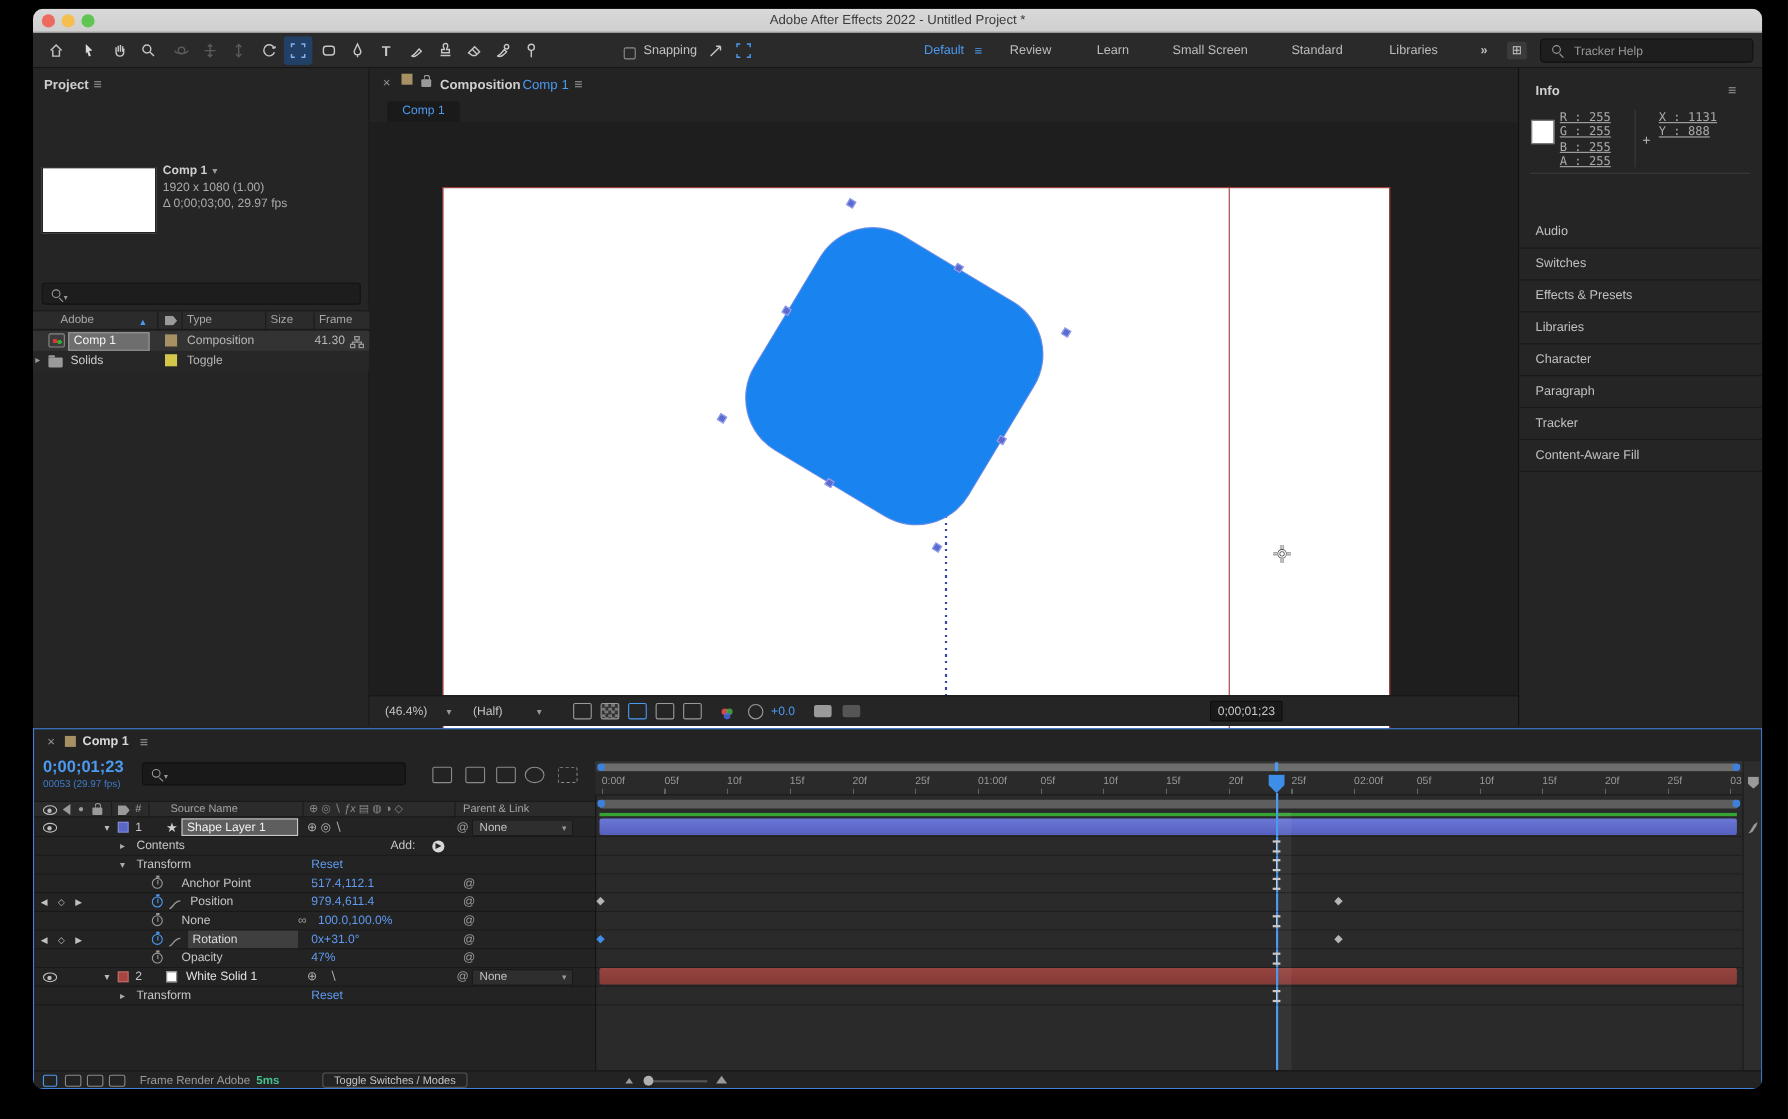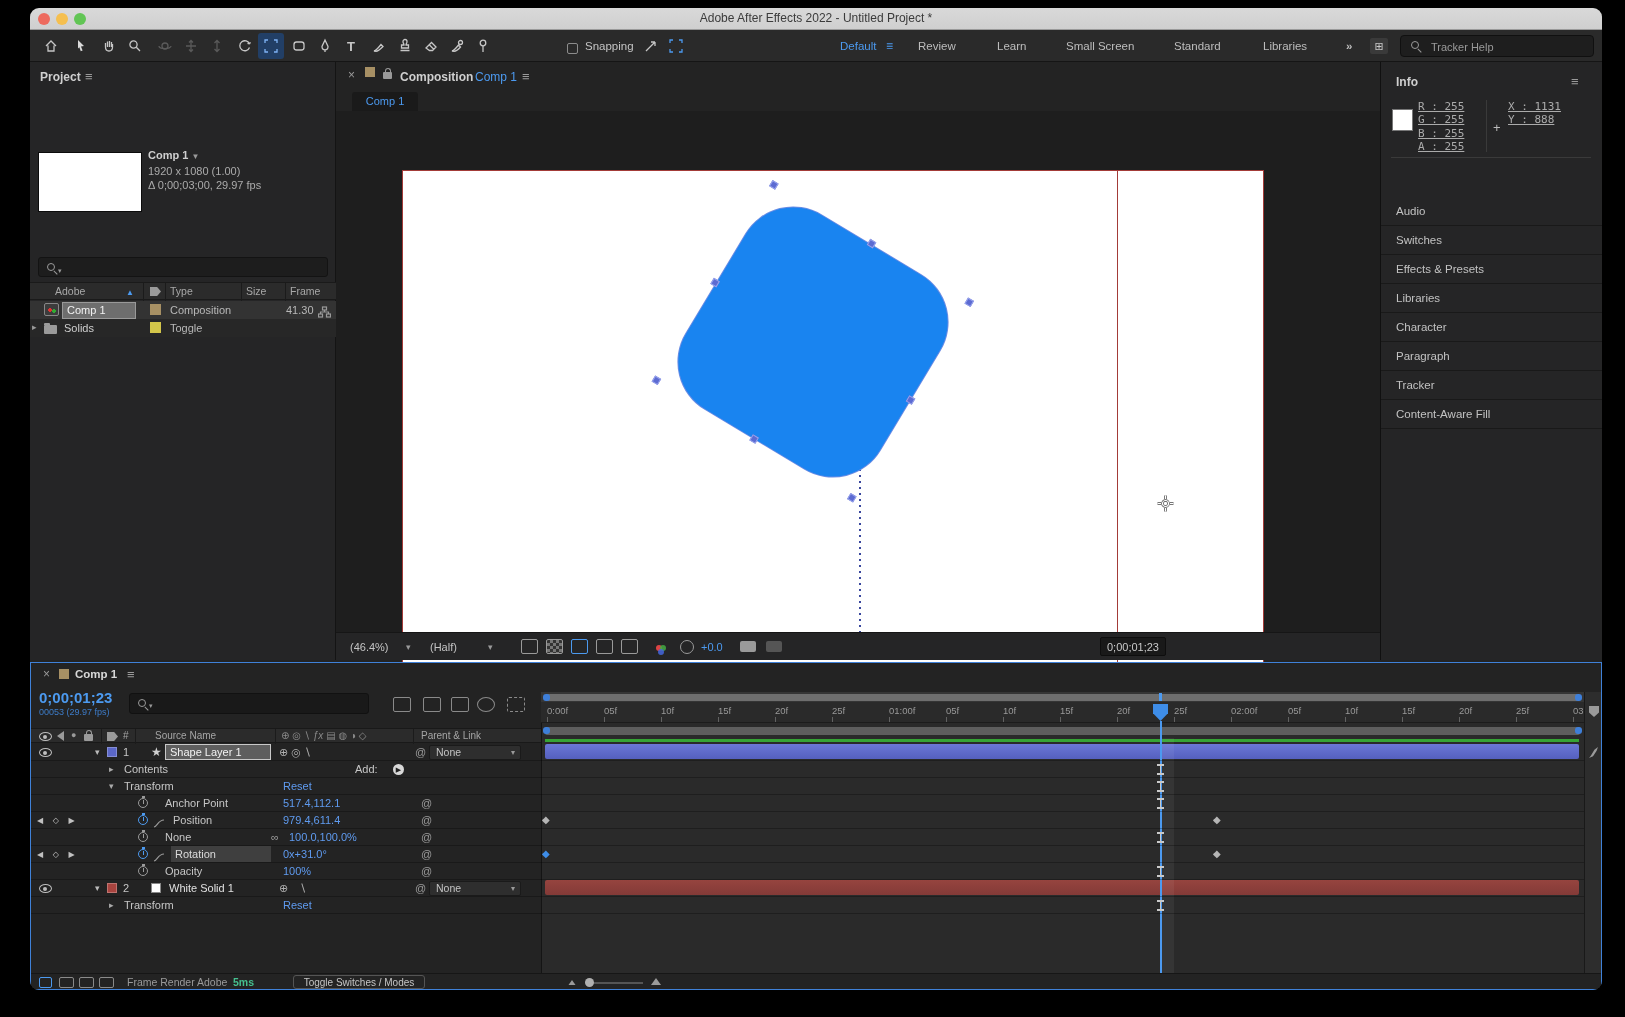--- a/index.html
+++ b/index.html
@@ -571,21 +571,21 @@
             <path d="M1 9 C4 9 5 2 11 2" stroke="#9a9a9a" fill="none" stroke-width="1.2"></path>
           </svg></div>
       <div class="ab" style="left:140px;top:0;width:100px;height:16px;background:#3F3F3F;color:#DADADA;font-size:11px;line-height:16px;padding-left:4px;">Rotation</div>
       <div class="ab pval" style="left:252px">0x+31.0°</div>
       <div class="ab pick" style="left:390px">@</div>
     </div>
 
     <div class="ab trow" style="top:200px;">
       <div class="ab stopw" style="left:107px"></div>
       <div class="ab pname" style="left:134px">Opacity</div>
-      <div class="ab pval" style="left:252px">100%</div>
+      <div class="ab pval" style="left:252px">47%</div>
       <div class="ab pick" style="left:390px">@</div>
     </div>
 
     <div class="ab trow" style="top:217px;">
       <div class="ab eye" style="left:8px"></div>
       <div class="ab" style="left:64px;top:3px;color:#bbb;font-size:9px;">▾</div>
       <div class="ab swatch10" style="left:76px;background:#A9443F;"></div>
       <div class="ab pname" style="left:92px">2</div>
       <div class="ab" style="left:120px;top:3px;width:10px;height:10px;background:#fff;border:1px solid #888;"></div>
       <div class="ab pname" style="left:138px;color:#E0E0E0;">White Solid 1</div>

